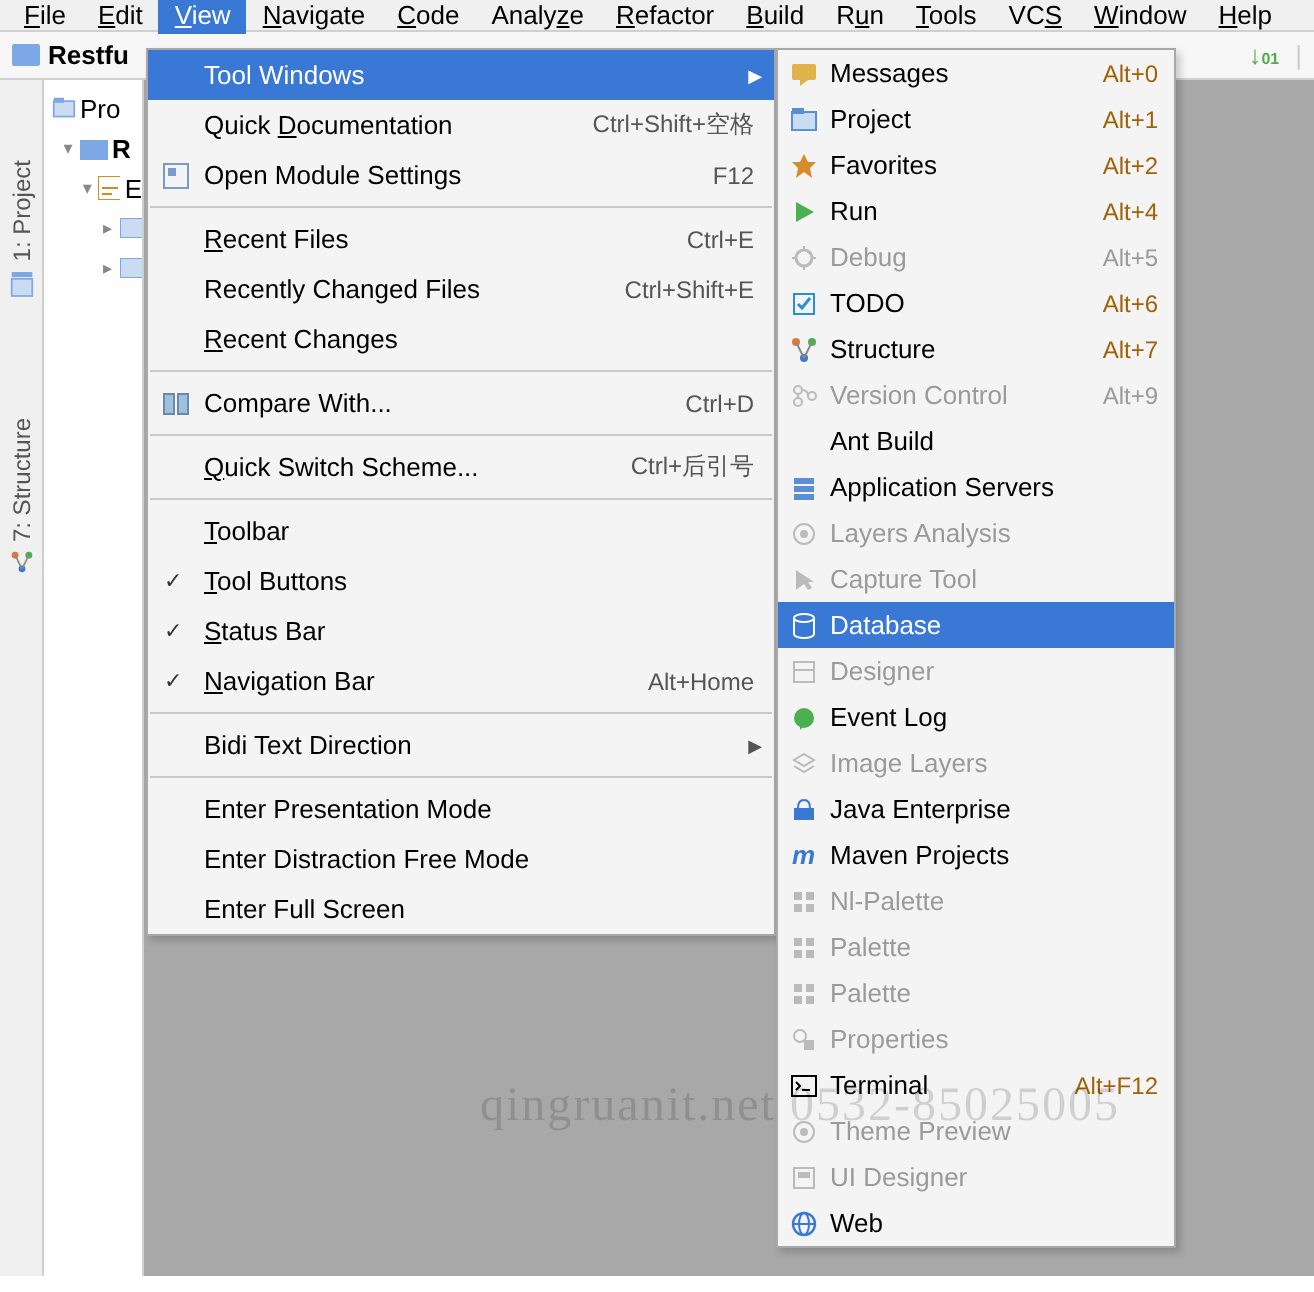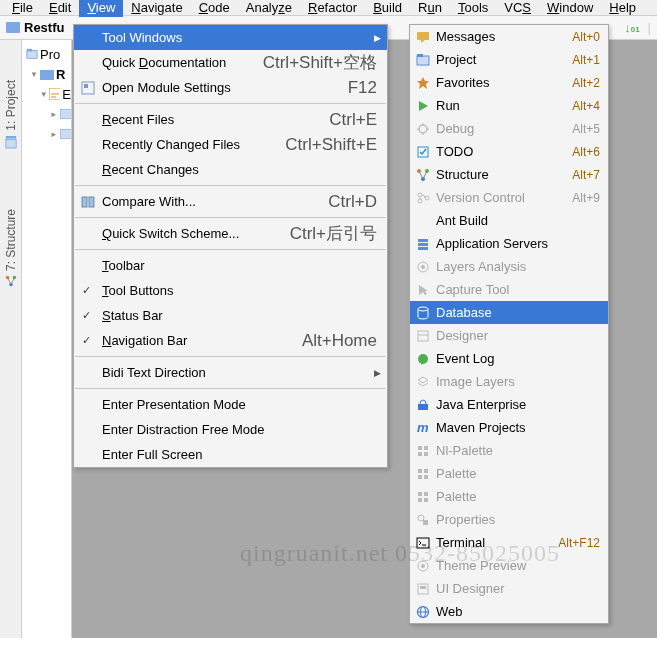--- a/index.html
+++ b/index.html
@@ -20,28 +20,28 @@
 .project-pane { width:50px; background:#fff; border-right:1px solid #d0d0d0; padding:4px 0 0 4px; }
 .pp-tab { height:20px; display:flex; align-items:center; gap:2px; font-size:12px;}
 .pp-tab .tab-icon{ width:12px;height:12px; display:inline-block; }
 .pp-tree { padding-left:4px; }
 .pp-row { display:flex; align-items:center; height:20px; gap:2px; }
 .pp-row .tri { font-size:9px; color:#888; width:8px; display:inline-block; text-align:center;}
 .editor-gray { flex:1; background:#a8a8a8; }
 .dropdown { position:absolute; background:#f4f4f4; border:1px solid #a8a8a8; box-shadow:2px 2px 4px rgba(0,0,0,.2); }
 .view-menu { left:73px; top:24px; width:315px; }
 .dd-item { display:flex; align-items:center; height:25px; padding:0 10px 0 28px; position:relative; cursor:default; }
-.dd-item .shortcut { margin-left:auto; color:#555; font-size:17px; }
+.dd-item .shortcut { margin-left:auto; color:#555; font-size:12px; }
 .dd-item.highlight { background:#3a78d6; color:#fff; }
 .dd-sep { height:1px; background:#c8c8c8; margin:3px 1px; }
 .dd-item .icon-slot { position:absolute; left:6px; width:16px; height:16px; display:flex; align-items:center; justify-content:center; }
 .dd-item .sub-arrow { position:absolute; right:6px; font-size:9px; }
 .dd-item .mn { text-decoration: underline; }
 .dd-item .check { position:absolute; left:8px; font-size:11px; color:#333; }
-.tool-windows { left:409px; top:24px; width:200px; }
+.tool-windows { left:388px; top:24px; width:200px; }
 .tw-item { display:flex; align-items:center; height:23px; padding:0 8px 0 26px; position:relative; cursor:default; }
 .tw-item .shortcut { margin-left:auto; color:#a16207; font-size:12px; }
 .tw-item.disabled { color:#9a9a9a; }
 .tw-item.disabled .shortcut { color:#9a9a9a; }
 .tw-item.highlight { background:#3a78d6; color:#fff; }
 .tw-item .icon-slot { position:absolute; left:5px; width:16px; height:16px; display:flex; align-items:center; justify-content:center; font-size:12px;}
 svg { display:block; }
 .watermark { position:absolute; left:240px; top:540px; color:rgba(0,0,0,.15); font-size:24px; font-family: serif; letter-spacing:1px; pointer-events:none; }
 </style>
 </head>

